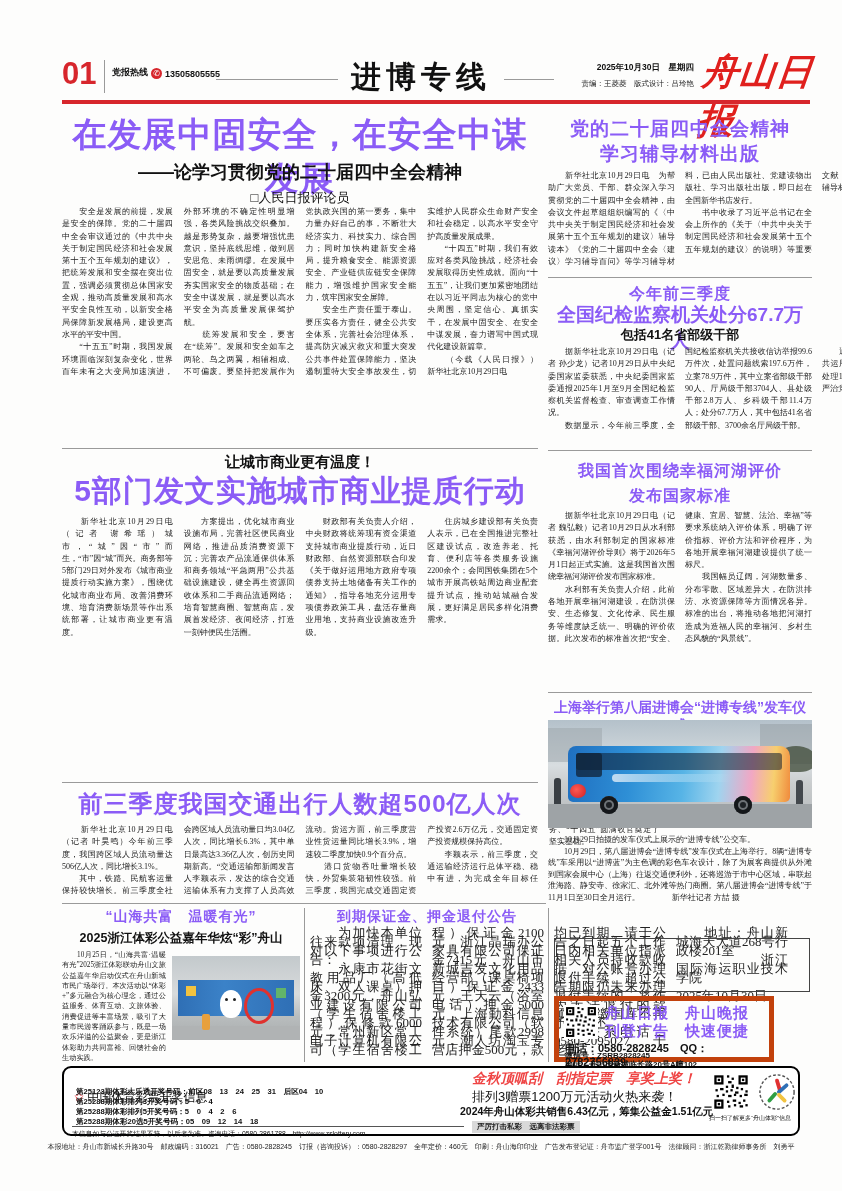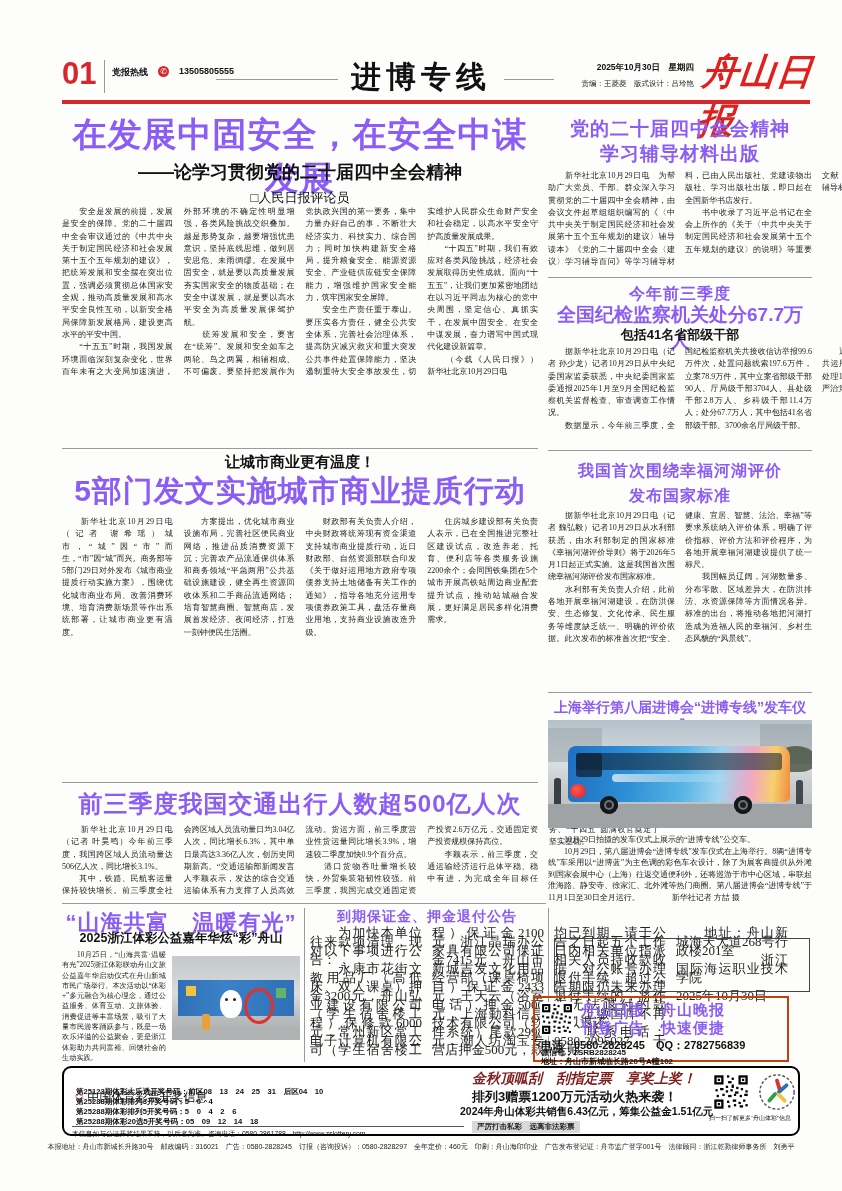--- a/index.html
+++ b/index.html
@@ -13,21 +13,21 @@
   .hairline{position:absolute;height:1px;background:var(--hair)}
   .vline{position:absolute;width:1px;background:var(--hair)}
   .body-text{font-size:8px;line-height:12.3px;text-align:justify;white-space:pre-line;color:#222;
     font-family:"Liberation Serif","DejaVu Serif",serif}
   .cols4{column-count:4;column-gap:11px}
   .cols2{column-count:2;column-gap:10px}
   .headline{font-weight:900;color:#8b5cf6;letter-spacing:1px;white-space:pre-line}
   
   .page-num{left:62px;top:56px;font-size:31px;font-weight:900;color:var(--red)}
   .hdr-vline{left:104px;top:60px;height:33px}
-  .hotline{left:112px;top:66px;font-size:9px;font-weight:700;display:flex;align-items:flex-start;gap:10px}
+  .hotline{left:112px;top:66px;font-size:9px;font-weight:700;display:flex;align-items:flex-end;gap:3px}
   .phone-ico{display:inline-flex;width:11px;height:11px;border-radius:50%;background:var(--red);
     color:#fff;font-size:8px;align-items:center;justify-content:center}
   .section-title{left:50%;top:57px;transform:translateX(-50%);font-size:30px;font-weight:900;letter-spacing:5px}
   .dateblock{left:556px;top:62px;width:138px;text-align:right}
   .dateblock .d1{font-size:8.5px;font-weight:700}
   .dateblock .d2{font-size:7.5px;margin-top:5px;color:#222}
   .masthead{left:700px;top:48px;font-size:36px;font-weight:900;color:#e0201d;
     font-family:"DejaVu Serif","Liberation Serif",serif;font-style:italic;transform:skewX(-6deg);letter-spacing:1px}
   .red-rule{left:62px;top:100px;width:748px;height:4px;background:var(--red)}
   
@@ -127,21 +127,21 @@
   </div>
   <div class="px" style="left:52px;top:76px;width:18px;height:18px;background:#1d2125;border-radius:50%;box-shadow:inset 0 0 0 4px #14171a, inset 0 0 0 6px #6d7276"></div>
   <div class="px" style="left:186px;top:76px;width:18px;height:18px;background:#1d2125;border-radius:50%;box-shadow:inset 0 0 0 4px #14171a, inset 0 0 0 6px #6d7276"></div>
   <div class="px" style="left:6px;top:58px;width:7px;height:26px;background:#3a3f44;border-radius:3px 3px 0 0"></div>
   <div class="px" style="left:248px;top:60px;width:7px;height:24px;background:#43484d;border-radius:3px 3px 0 0"></div>
 </div>
 
 <div class="abs body-text" style="left:548px;top:834px;width:264px;height:72px;line-height:11.6px">　　10月29日拍摄的发车仪式上展示的“进博专线”公交车。
 　　10月29日，第八届进博会“进博专线”发车仪式在上海举行。8辆“进博专线”车采用以“进博蓝”为主色调的彩色车衣设计，除了为展客商提供从外滩到国家会展中心（上海）往返交通便利外，还将巡游于市中心区域，串联起淮海路、静安寺、徐家汇、北外滩等热门商圈。第八届进博会“进博专线”于11月1日至30日全月运行。　　　　新华社记者 方喆 摄</div>
 
-<div class="abs headline ctr" style="left:62px;top:908px;width:238px;font-size:22px;letter-spacing:1px">“山海共富　温暖有光”</div>
+<div class="abs headline ctr" style="left:62px;top:908px;width:238px;font-size:14px;letter-spacing:1px">“山海共富　温暖有光”</div>
 <div class="abs ctr" style="left:62px;top:930px;width:238px;font-size:12.5px;font-weight:700">2025浙江体彩公益嘉年华炫“彩”舟山</div>
 <div class="abs body-text" style="left:62px;top:950px;width:104px;height:112px;font-size:7.2px;line-height:10.3px">　　10月25日，“山海共富·温暖有光”2025浙江体彩联动舟山文旅公益嘉年华启动仪式在舟山新城市民广场举行。本次活动以“体彩+”多元融合为核心理念，通过公益服务、体育互动、文旅体验、消费促进等丰富场景，吸引了大量市民游客踊跃参与，既是一场欢乐洋溢的公益聚会，更是浙江体彩助力共同富裕、回馈社会的生动实践。</div>
 <div class="photo" style="left:172px;top:956px;width:128px;height:84px;background:linear-gradient(#c3c9cc,#d8dbdc 45%,#b9bdbe 72%,#a8acad 100%)">
   <div class="px" style="left:6px;top:24px;right:6px;height:36px;background:linear-gradient(90deg,#2f6fb5,#3b82c8 40%,#2f6fb5)"></div>
   <div class="px" style="left:14px;top:30px;width:10px;height:10px;background:#f2c340"></div>
   <div class="px" style="left:104px;top:32px;width:10px;height:10px;background:#62b46a"></div>
   <div class="px" style="left:48px;top:34px;width:22px;height:28px;background:#fff;border-radius:50% 50% 45% 45%">
     <div class="px" style="left:5px;top:8px;width:3px;height:3px;background:#222;border-radius:50%"></div>
     <div class="px" style="left:13px;top:8px;width:3px;height:3px;background:#222;border-radius:50%"></div>
   </div>
@@ -158,21 +158,21 @@
 　　联系电话：0580-2095027　干老师
 　　地址：舟山新城海天大道268号行政楼201室
 　　　　　　浙江国际海运职业技术学院
 　　　　　　　　　　2025年10月30日</div>
 
 <div class="vline" style="left:548px;top:908px;height:154px"></div>
 
 <div class="abs" style="left:554px;top:938px;width:256px;height:54px;border:1px solid #444;box-sizing:border-box">
 </div>
 
-<div class="abs" style="left:533px;top:996px;width:256px;height:66px;border:2px solid #c2410c;box-sizing:border-box">
+<div class="abs" style="left:554px;top:996px;width:220px;height:66px;border:5px solid #c2410c;box-sizing:border-box">
   <svg class="qr abs" style="left:5px;top:4px" width="34" height="34" viewBox="0 0 33 33">
     <rect width="33" height="33" fill="#fff"></rect>
     <g fill="#000">
       <rect x="2" y="2" width="8" height="8"></rect>
         <rect x="23" y="2" width="8" height="8"></rect>
         <rect x="2" y="23" width="8" height="8"></rect>
     </g>
     <g fill="#fff">
         <rect x="4" y="4" width="4" height="4"></rect>
         <rect x="25" y="4" width="4" height="4"></rect>
@@ -222,22 +222,22 @@
   <div class="abs" style="left:10px;top:21px;font-size:12px;font-weight:400">
     <span style="color:var(--red);font-size:12px">✩</span>
     <span>中国体育彩票开奖信息</span>
   </div>
   <div class="abs" style="left:12px;top:19px;font-size:7.6px;font-weight:700">第25123期体彩大乐透开奖号码：前区08　13　24　25　31　后区04　10</div>
   <div class="abs" style="left:12px;top:29px;font-size:7.6px;font-weight:700">第25288期体彩排列3开奖号码：5　0　4</div>
   <div class="abs" style="left:12px;top:39px;font-size:7.6px;font-weight:700">第25288期体彩排列5开奖号码：5　0　4　2　6</div>
   <div class="abs" style="left:12px;top:49px;font-size:7.6px;font-weight:700">第25288期体彩20选5开奖号码：05　09　12　14　18</div>
   <div class="abs" style="left:8px;top:58px;width:392px;border-top:1px solid #555;font-size:6.8px;padding-top:2px">本信息如与公证开奖结果不符，以后者为准。咨询电话：0580-2861788　http://www.zslottery.com</div>
 
-  <div class="abs callig" style="left:408px;top:2px;font-size:14px;color:#7f1d1d">金秋顶呱刮　刮指定票　享奖上奖！</div>
-  <div class="abs" style="left:408px;top:20px;font-size:13px;font-weight:700">排列3赠票1200万元活动火热来袭！</div>
+  <div class="abs callig" style="left:408px;top:2px;font-size:14px;color:#ef4444">金秋顶呱刮　刮指定票　享奖上奖！</div>
+  <div class="abs" style="left:408px;top:20px;font-size:13px;font-weight:400">排列3赠票1200万元活动火热来袭！</div>
   <div class="abs" style="left:396px;top:37px;font-size:10.5px;font-weight:700">2024年舟山体彩共销售6.43亿元，筹集公益金1.51亿元</div>
   <div class="abs badge" style="left:408px;top:53px">严厉打击私彩　远离非法彩票</div>
 
   <svg class="qr abs" style="left:648px;top:5px" width="38" height="38" viewBox="0 0 33 33">
     <rect width="33" height="33" fill="#fff"></rect>
     <g fill="#000">
       <rect x="2" y="2" width="8" height="8"></rect>
         <rect x="23" y="2" width="8" height="8"></rect>
         <rect x="2" y="23" width="8" height="8"></rect>
     </g>

